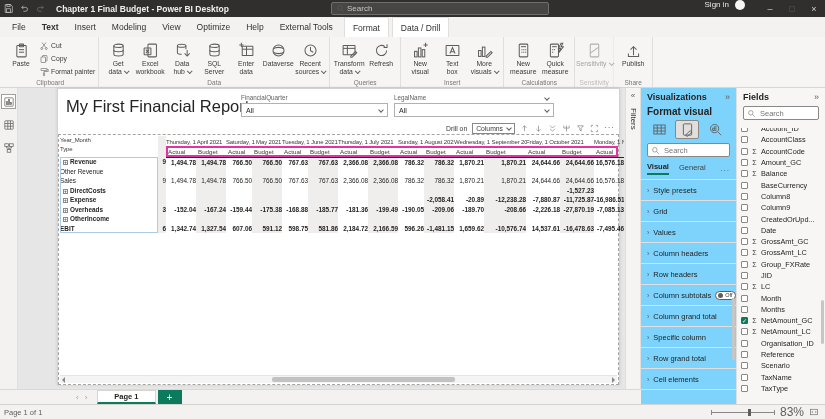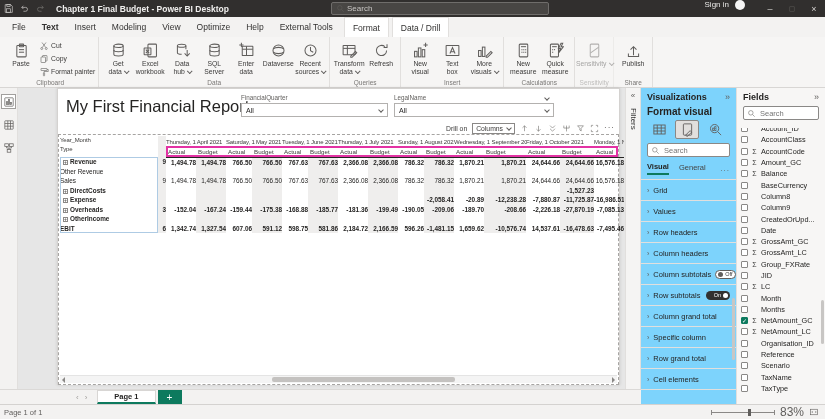--- a/index.html
+++ b/index.html
@@ -809,48 +809,44 @@
         <input placeholder="Search" style="">
       </div>
       <div id="viz-tabs">
         <span class="vtab sel">Visual</span>
         <span class="vtab">General</span>
         <span id="viz-more">...</span>
       </div>
       <div id="viz-sections">
           <div class="vsec">
             <span class="vchev">›</span>
+            <span class="vlbl">Style presets</span>
+          </div>
+          <div class="vsec">
+            <span class="vchev">›</span>
             <span class="vlbl">Grid</span>
           </div>
           <div class="vsec">
             <span class="vchev">›</span>
             <span class="vlbl">Values</span>
           </div>
           <div class="vsec">
             <span class="vchev">›</span>
-            <span class="vlbl">Row headers</span>
+            <span class="vlbl">Column headers</span>
           </div>
           <div class="vsec">
             <span class="vchev">›</span>
-            <span class="vlbl">Column headers</span>
+            <span class="vlbl">Row headers</span>
           </div>
           <div class="vsec">
             <span class="vchev">›</span>
             <span class="vlbl">Column subtotals</span>
             <span class="toggle off">
               <span class="knob"></span>
               <span>Off</span>
-            </span>
-          </div>
-          <div class="vsec">
-            <span class="vchev">›</span>
-            <span class="vlbl">Row subtotals</span>
-            <span class="toggle on">
-              <span>On</span>
-              <span class="knob"></span>
             </span>
           </div>
           <div class="vsec">
             <span class="vchev">›</span>
             <span class="vlbl">Column grand total</span>
           </div>
           <div class="vsec">
             <span class="vchev">›</span>
             <span class="vlbl">Specific column</span>
           </div>

